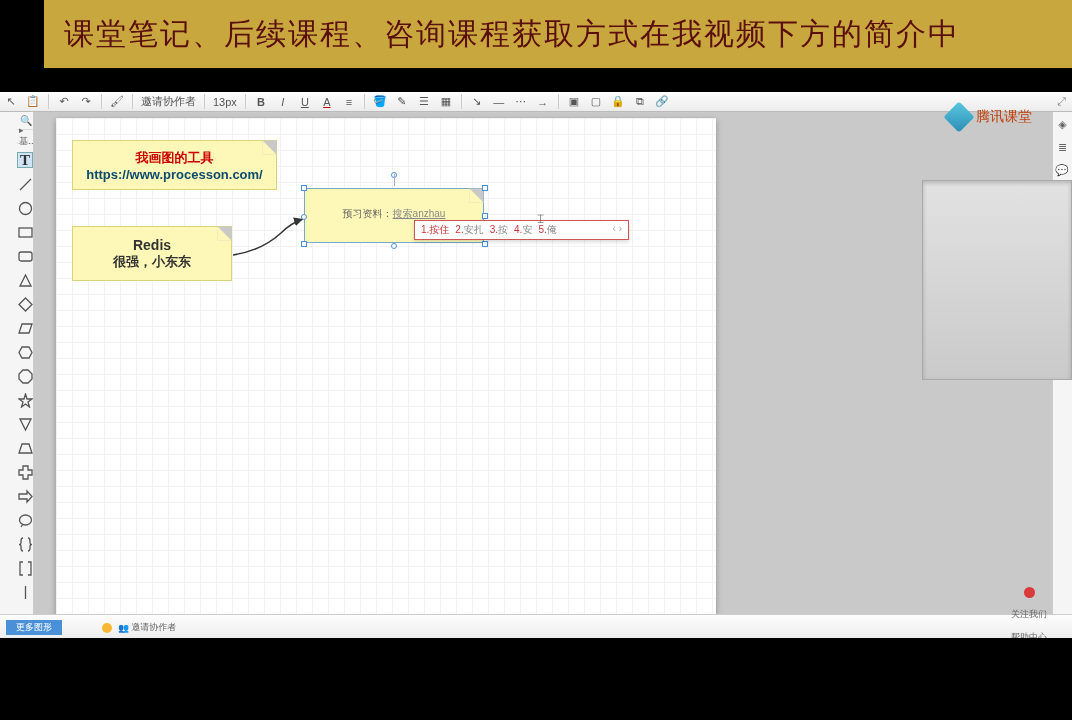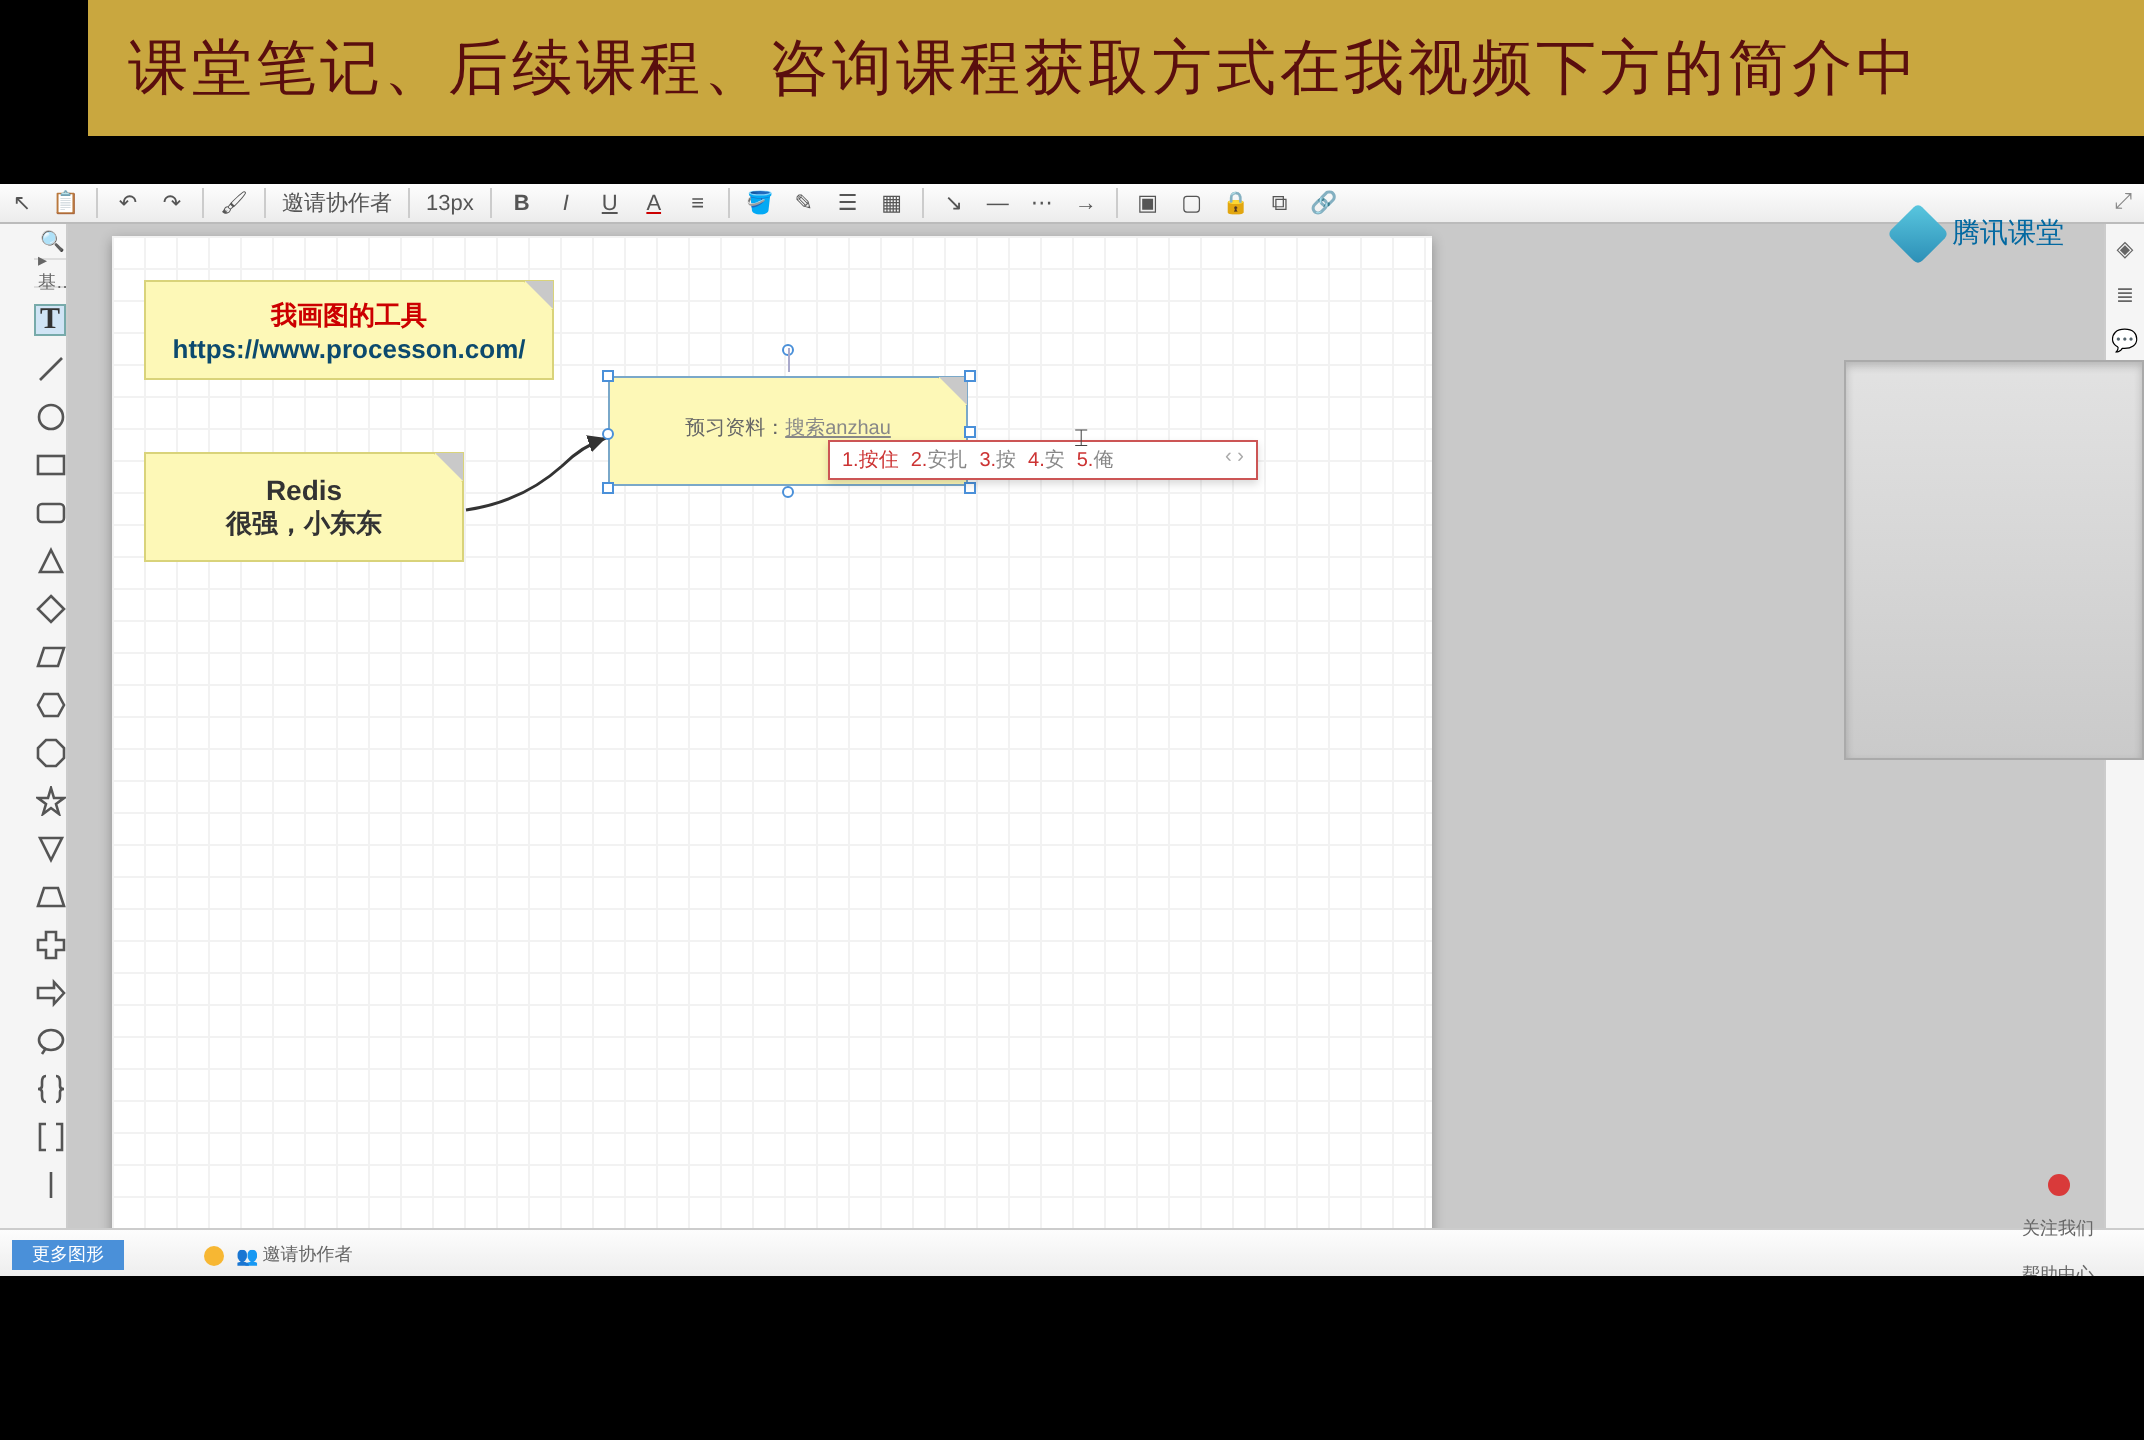--- a/index.html
+++ b/index.html
@@ -64,21 +64,21 @@
 .ime-cand { color: #888; }
 .ime-cand .n { color: #c33; }
 .ime-cand.first { color: #c33; }
 .ime-more { color: #aaa; margin-left: auto; }
 
 .cursor-ibeam { position: absolute; left: 481px; top: 94px; font-size: 12px; color: #444; }
 
 .right-col { width: 20px; background: #f5f5f5; border-left: 1px solid #ccc; display: flex; flex-direction: column; align-items: center; gap: 10px; padding-top: 6px; }
 .right-col .ric { font-size: 11px; color: #666; cursor: pointer; }
 
-.logo-overlay { position: absolute; top: 106px; right: 40px; display: flex; align-items: center; gap: 6px; color: #0369a1; font-size: 14px; font-weight: 500; z-index: 5; }
+.logo-overlay { position: absolute; top: 106px; right: 40px; display: flex; align-items: center; gap: 6px; color: #c2410c; font-size: 14px; font-weight: 500; z-index: 5; }
 .logo-diamond { width: 22px; height: 22px; position: relative; }
 .logo-diamond::before { content: ''; position: absolute; inset: 0; background: linear-gradient(135deg, #5ac8e0, #2b8db5); transform: rotate(45deg); border-radius: 3px; }
 
 .preview { position: absolute; top: 180px; right: 0; width: 150px; height: 200px; background: linear-gradient(#e2e2e2, #cacaca); border: 1px solid #aaa; box-shadow: inset 0 2px 4px rgba(0,0,0,0.2); }
 
 .bottom-a { position: absolute; top: 522px; left: 0; right: 0; height: 26px; background: linear-gradient(#fdfdfd,#ececec); border-top: 1px solid #ccc; display: flex; align-items: center; }
 .more-shapes { background: #4a90d9; color: #fff; font-size: 9px; padding: 1px 10px; margin-left: 6px; }
 .bottom-a .dot { width: 10px; height: 10px; border-radius: 50%; background: #f7b733; margin-left: 40px; }
 .bottom-a .auth { font-size: 9px; color: #666; margin-left: 6px; display: flex; align-items: center; gap: 2px; }
 .bottom-a .right { margin-left: auto; display: flex; align-items: center; gap: 10px; padding-right: 20px; flex-direction: column; }

